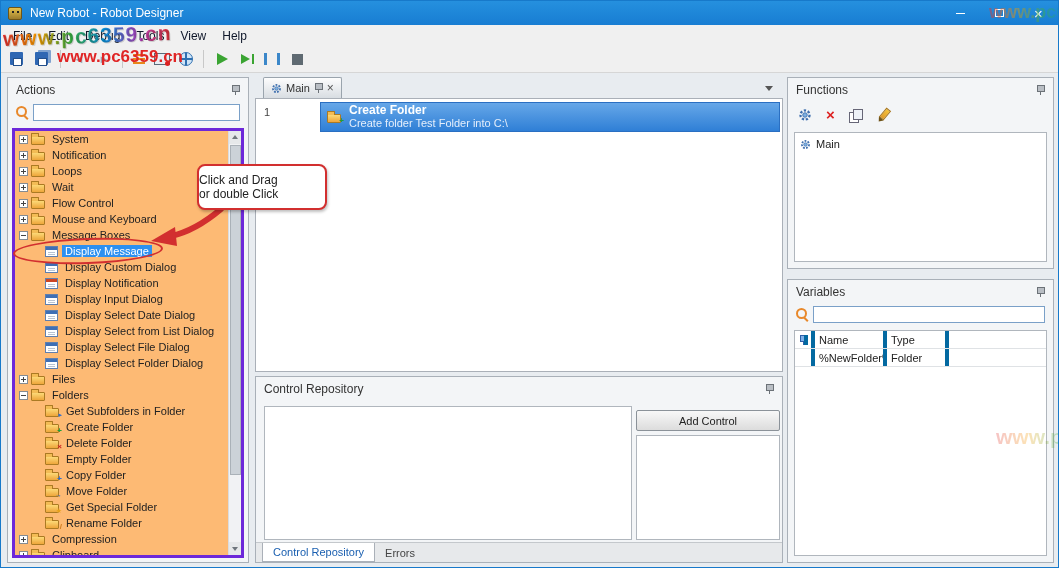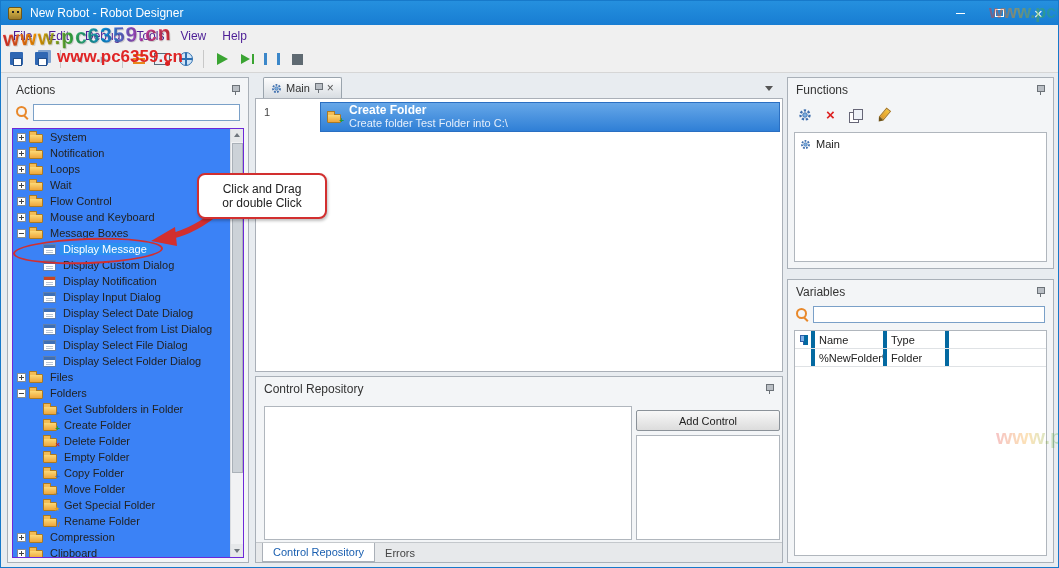--- a/index.html
+++ b/index.html
@@ -15,21 +15,21 @@
   .app-icon::before{content:"";position:absolute;left:3px;top:3px;width:2px;height:2px;background:#222;box-shadow:5px 0 0 #222;}
   .win-title{font-size:12px;}
   .win-btns{position:absolute;right:0;top:0;height:24px;display:flex;}
   .wbtn{width:39px;height:24px;display:flex;align-items:center;justify-content:center;color:#fff;}
   .min-glyph{width:9px;height:1px;background:#fff;display:block;}
   .max-glyph{width:9px;height:8px;border:1px solid #fff;display:block;}
   .x-glyph{font-size:15px;line-height:15px;}
 
   
   .menubar{position:absolute;left:0;top:24px;right:0;height:21px;background:#f0f0f0;display:flex;align-items:center;padding-left:4px;}
-  .menu-item{padding:18px 8px;color:#4c1d95;}
+  .menu-item{padding:18px 8px;color:#0f172a;}
   .toolbar{position:absolute;left:0;top:45px;right:0;height:27px;background:#f0f0f0;border-bottom:1px solid #d6d6d6;
            display:flex;align-items:center;padding-left:8px;gap:9px;}
   .tb{width:16px;height:16px;display:flex;align-items:center;justify-content:center;position:relative;flex:none;}
   .tb[data-icon="separator"]{width:1px;height:18px;background:#c8c8c8;margin:0 1px;}
   .tb[data-icon="save"]::before,.tb[data-icon="save-all"]::before{content:"";position:absolute;left:1px;top:1px;width:13px;height:13px;background:#2f67b3;border-radius:1px;}
   .tb[data-icon="save"]::after,.tb[data-icon="save-all"]::after{content:"";position:absolute;left:4px;top:7px;width:7px;height:6px;background:#fff;border:1px solid #24508c;}
   .tb[data-icon="save-all"]::before{box-shadow:3px -2px 0 #7fa2cf;}
   .tb[data-icon="undo"]::before{content:"◄";color:#9aa6b2;font-size:11px;}
   .tb[data-icon="redo"]::before{content:"►";color:#9aa6b2;font-size:11px;}
   .tb[data-icon="list"]{background:repeating-linear-gradient(#e8861a 0 2px,transparent 2px 4px);width:12px;height:10px;}
@@ -55,21 +55,21 @@
   .pin-blue::before{background:#7fb0e8;border-color:#2e5fa8;}
   .pin-blue::after{background:#2e5fa8;}
   .mag{position:relative;width:13px;height:13px;display:inline-block;flex:none;}
   .mag::before{content:"";position:absolute;left:0;top:0;width:7px;height:7px;border:2px solid #e8882a;border-radius:50%;}
   .mag::after{content:"";position:absolute;left:9px;top:9px;width:5px;height:2px;background:#e8882a;transform:rotate(45deg);transform-origin:0 0;}
   .srch{height:17px;border:1px solid #7aa0c8;background:#fff;font:11px "Liberation Sans",sans-serif;padding:1px 3px;flex:1;}
 
   
   .actions-panel{left:6px;top:76px;width:242px;height:486px;}
   .search-row{position:absolute;left:8px;right:8px;top:26px;display:flex;align-items:center;gap:4px;}
-  .tree{position:absolute;left:4px;right:4px;top:50px;bottom:4px;background:#3b82f6;border:1px solid #6d28d9;overflow:hidden;}
+  .tree{position:absolute;left:4px;right:4px;top:50px;bottom:4px;background:#fdba74;border:3px solid #6d28d9;overflow:hidden;}
   .trow{display:flex;align-items:center;height:16px;padding-left:4px;font-size:11px;color:#222;white-space:nowrap;}
   .trow[data-depth="1"]{padding-left:30px;}
   .exp{position:relative;width:9px;height:9px;border:1px solid #848b92;background:#fff;flex:none;margin-right:3px;}
   .exp::before{content:"";position:absolute;left:1px;top:3px;width:5px;height:1px;background:#444;}
   .exp[data-exp="plus"]::after{content:"";position:absolute;left:3px;top:1px;width:1px;height:5px;background:#444;}
   .t-icon{position:relative;display:inline-block;flex:none;width:14px;height:11px;}
   .t-icon[data-icon^="folder"],.t-icon[data-icon="folder"]{width:14px;height:9px;margin-top:3px;
       background:linear-gradient(#fcd977,#eea63b);border:1px solid #ab7a23;border-radius:1px;}
   .t-icon[data-icon^="folder"]::before{content:"";position:absolute;left:-1px;top:-4px;width:6px;height:3px;
       background:#f3bc55;border:1px solid #ab7a23;border-bottom:none;border-radius:1px 1px 0 0;}
@@ -91,21 +91,21 @@
   .sb-btn{position:absolute;left:0;width:13px;height:13px;background:#e6e8ea;display:block;}
   .sb-btn.up{top:0;}.sb-btn.down{bottom:0;}
   .sb-btn.up::after{content:"";position:absolute;left:3px;top:4px;border-left:3px solid transparent;border-right:3px solid transparent;border-bottom:4px solid #6f767d;}
   .sb-btn.down::after{content:"";position:absolute;left:3px;top:5px;border-left:3px solid transparent;border-right:3px solid transparent;border-top:4px solid #6f767d;}
   .sb-thumb{position:absolute;left:1px;top:14px;width:11px;height:330px;background:#ccd2d8;border:1px solid #aab1b8;}
 
   
   .annot{z-index:60;}
   .ellipse{position:absolute;left:12px;top:237px;width:150px;height:26px;border:2px solid #d22f2f;border-radius:50%;transform:rotate(-2deg);}
   .callout{position:absolute;left:196px;top:163px;width:130px;height:46px;background:#fff;border:2px solid #d22f2f;border-radius:8px;
-           display:flex;flex-direction:column;align-items:center;justify-content:center;font-size:12px;color:#222;box-shadow:1px 2px 3px rgba(0,0,0,.25);margin-top:9px;}
+           display:flex;flex-direction:column;justify-content:center;font-size:12px;color:#222;box-shadow:1px 2px 3px rgba(0,0,0,.25);}
   .arrow{position:absolute;left:142px;top:202px;}
 
   
   .tabstrip{position:absolute;left:254px;top:76px;width:528px;height:21px;}
   .tab{position:absolute;left:8px;top:0;height:21px;display:inline-flex;align-items:center;gap:4px;padding:0 7px;
        background:linear-gradient(#fdfdfd,#d8dde2);border:1px solid #9aa4ad;border-bottom:none;border-radius:2px 2px 0 0;font-size:11px;color:#333;}
   .tab-close{font-size:12px;color:#555;line-height:11px;}
   .chev{position:absolute;right:10px;top:9px;border-left:4px solid transparent;border-right:4px solid transparent;border-top:5px solid #555;}
   .script-area{position:absolute;left:254px;top:97px;width:528px;height:274px;background:#fff;border:1px solid #aab0b8;}
   .gutter-num{position:absolute;left:8px;top:7px;font-size:11px;color:#444;}

